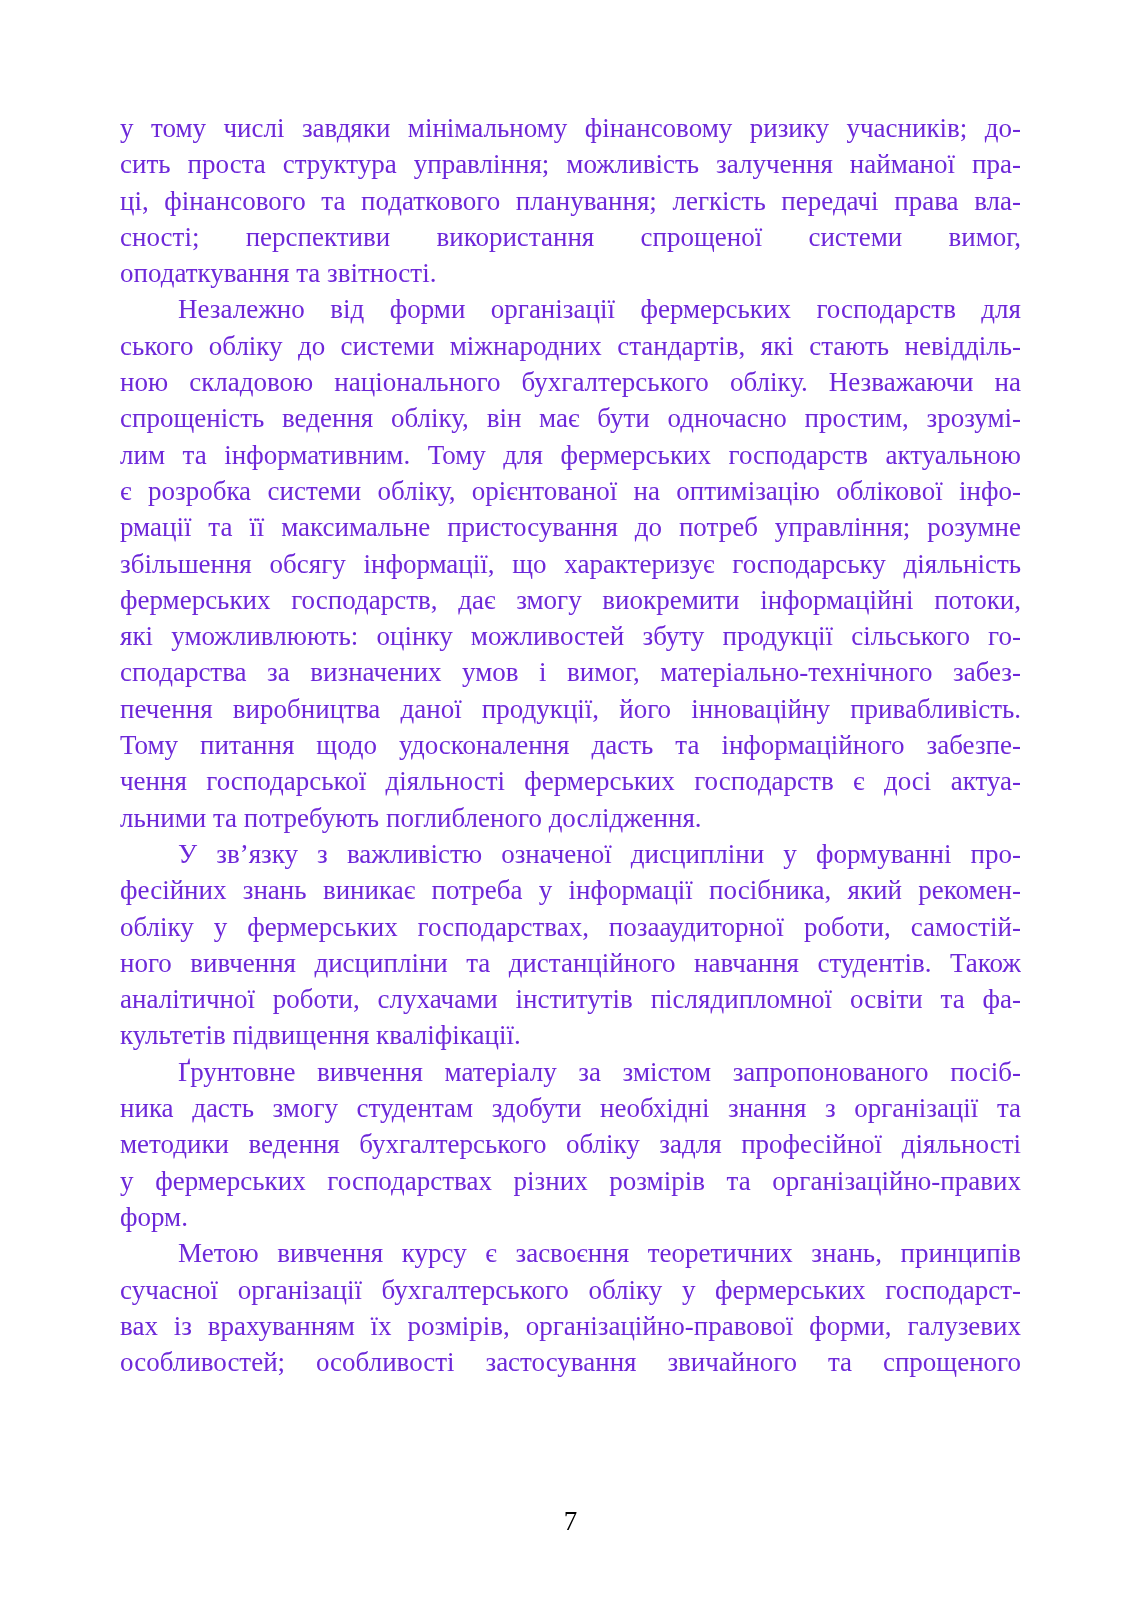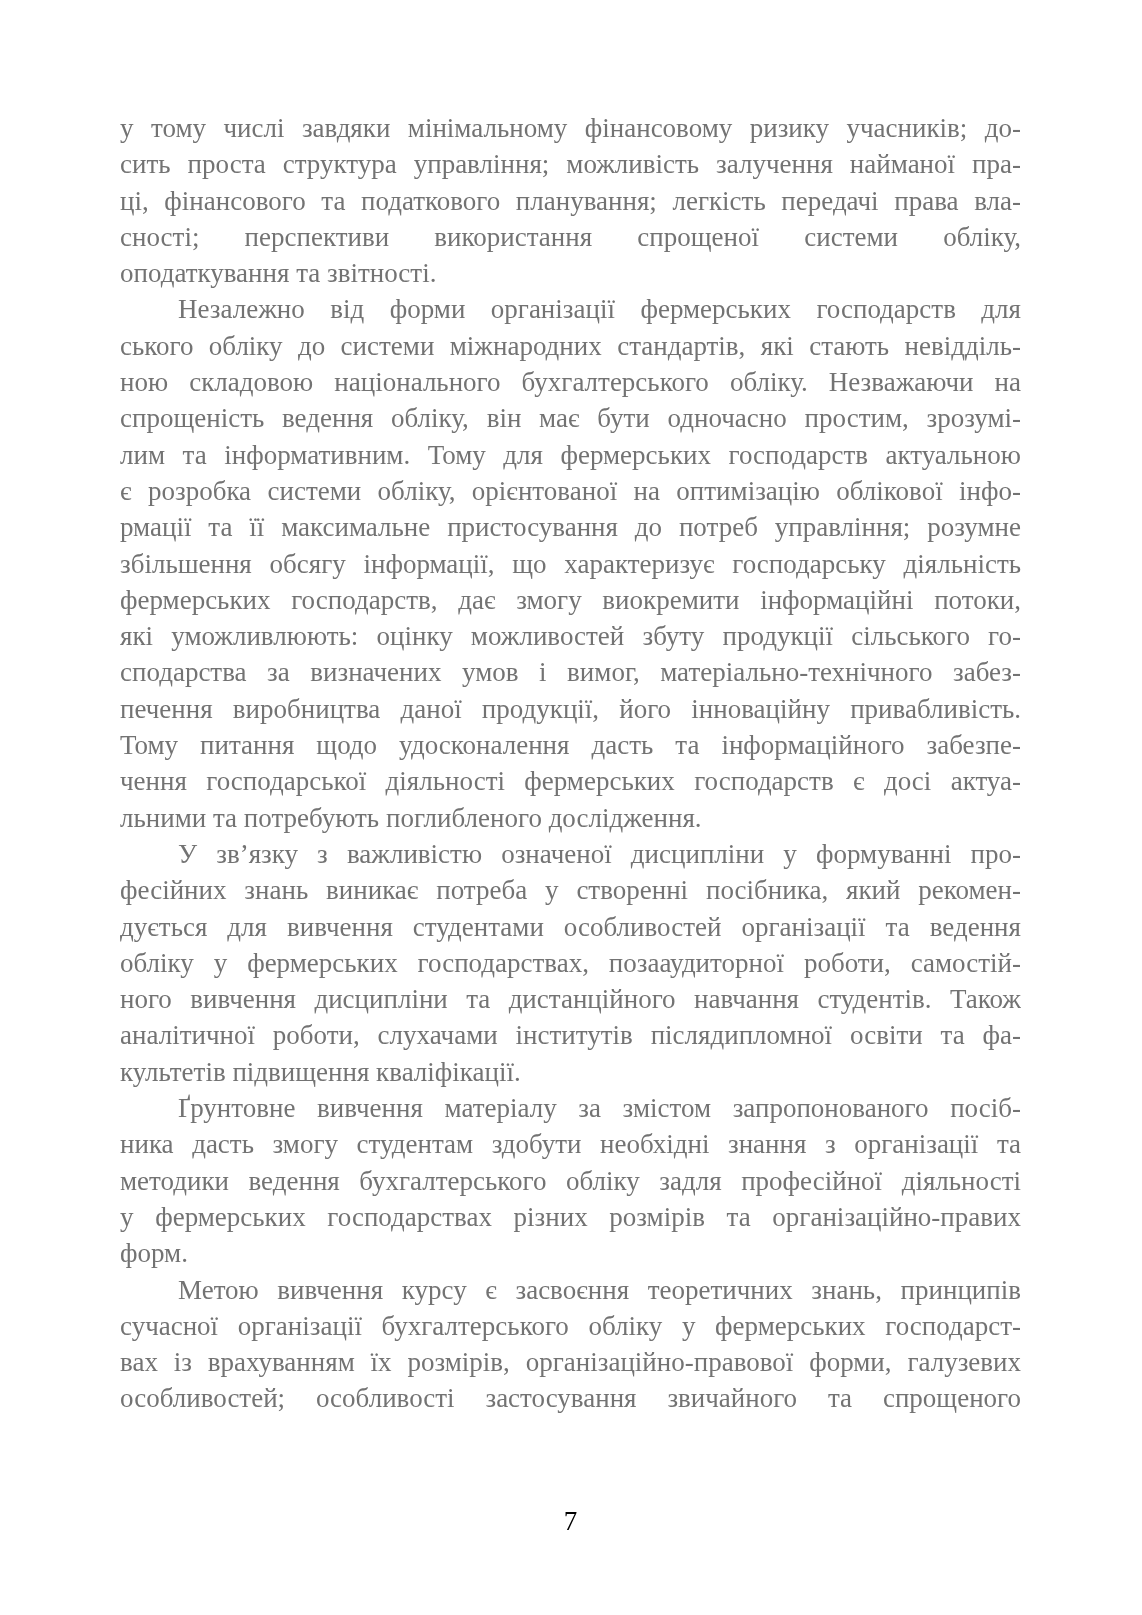--- a/index.html
+++ b/index.html
@@ -16,21 +16,21 @@
     color: #000000;
     overflow: hidden;
   }
   .text-block {
     position: absolute;
     left: 120px;
     top: 110px;
     width: 901px;
     font-size: 27px;
     line-height: 36.3px;
-    color: #737373;
+    color: #6d28d9;
   }
   .paragraph { margin: 0; padding: 0; }
   .line {
     text-align: justify;
     text-align-last: justify;
     height: 36.3px;
     overflow: hidden;
     white-space: normal;
   }
   .line.last-left {
@@ -52,21 +52,21 @@
 </style>
 </head>
 <body>
 
 <div class="sheet">
   <div class="text-block" id="text-block">
       <div class="paragraph">
         <div class="line">у тому числі завдяки мінімальному фінансовому ризику учасників; до-</div>
         <div class="line">сить проста структура управління; можливість залучення найманої пра-</div>
         <div class="line">ці, фінансового та податкового планування; легкість передачі права вла-</div>
-        <div class="line">сності; перспективи використання спрощеної системи обліку,</div>
+        <div class="line">сності; перспективи використання спрощеної системи вимог,</div>
         <div class="line last-left">оподаткування та звітності.</div>
       </div>
       <div class="paragraph">
         <div class="line indent">Незалежно від форми організації фермерських господарств для</div>
         <div class="line">ського обліку до системи міжнародних стандартів, які стають невідділь-</div>
         <div class="line">ною складовою національного бухгалтерського обліку. Незважаючи на</div>
         <div class="line">спрощеність ведення обліку, він має бути одночасно простим, зрозумі-</div>
         <div class="line">лим та інформативним. Тому для фермерських господарств актуальною</div>
         <div class="line">є розробка системи обліку, орієнтованої на оптимізацію облікової інфо-</div>
         <div class="line">рмації та її максимальне пристосування до потреб управління; розумне</div>
@@ -74,22 +74,21 @@
         <div class="line">фермерських господарств, дає змогу виокремити інформаційні потоки,</div>
         <div class="line">які уможливлюють: оцінку можливостей збуту продукції сільського го-</div>
         <div class="line">сподарства за визначених умов і вимог, матеріально-технічного забез-</div>
         <div class="line">печення виробництва даної продукції, його інноваційну привабливість.</div>
         <div class="line">Тому питання щодо удосконалення дасть та інформаційного забезпе-</div>
         <div class="line">чення господарської діяльності фермерських господарств є досі актуа-</div>
         <div class="line last-left">льними та потребують поглибленого дослідження.</div>
       </div>
       <div class="paragraph">
         <div class="line indent">У зв’язку з важливістю означеної дисципліни у формуванні про-</div>
-        <div class="line">фесійних знань виникає потреба у створенні посібника, який рекомен-</div>
-        <div class="line">дується для вивчення студентами особливостей організації та ведення</div>
+        <div class="line">фесійних знань виникає потреба у інформації посібника, який рекомен-</div>
         <div class="line">обліку у фермерських господарствах, позааудиторної роботи, самостій-</div>
         <div class="line">ного вивчення дисципліни та дистанційного навчання студентів. Також</div>
         <div class="line">аналітичної роботи, слухачами інститутів післядипломної освіти та фа-</div>
         <div class="line last-left">культетів підвищення кваліфікації.</div>
       </div>
       <div class="paragraph">
         <div class="line indent">Ґрунтовне вивчення матеріалу за змістом запропонованого посіб-</div>
         <div class="line">ника дасть змогу студентам здобути необхідні знання з організації та</div>
         <div class="line">методики ведення бухгалтерського обліку задля професійної діяльності</div>
         <div class="line">у фермерських господарствах різних розмірів та організаційно-правих</div>

